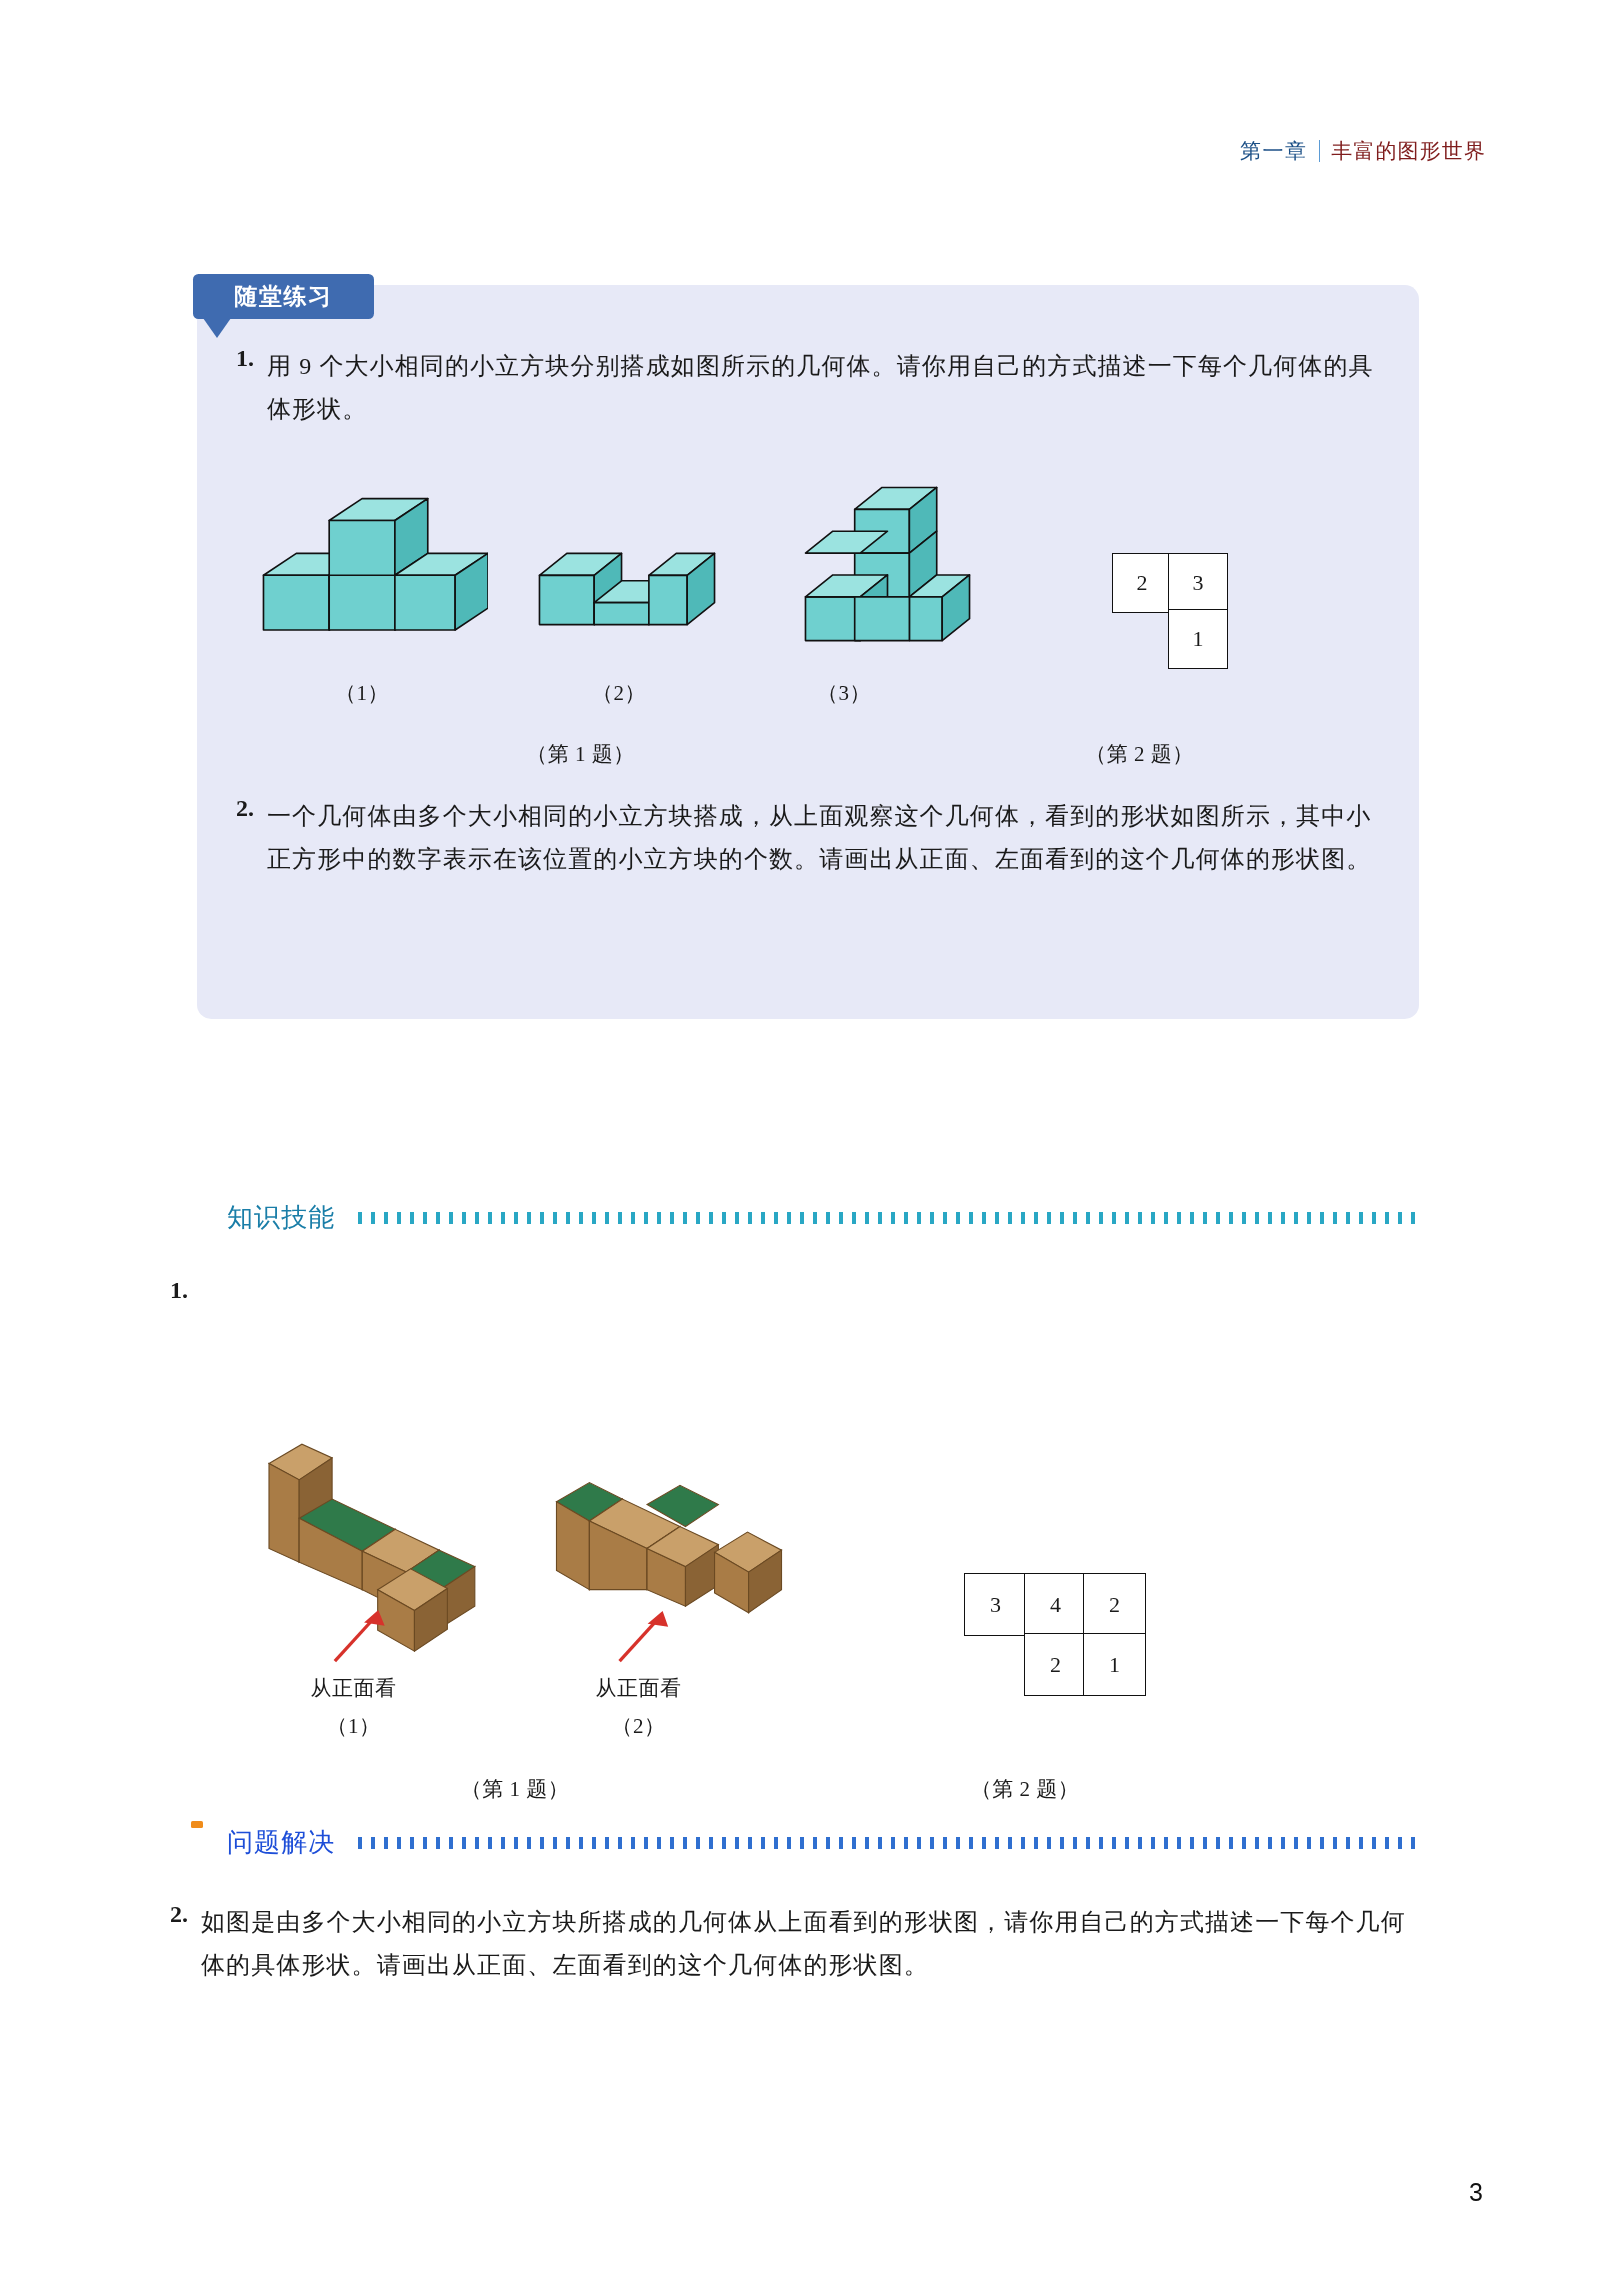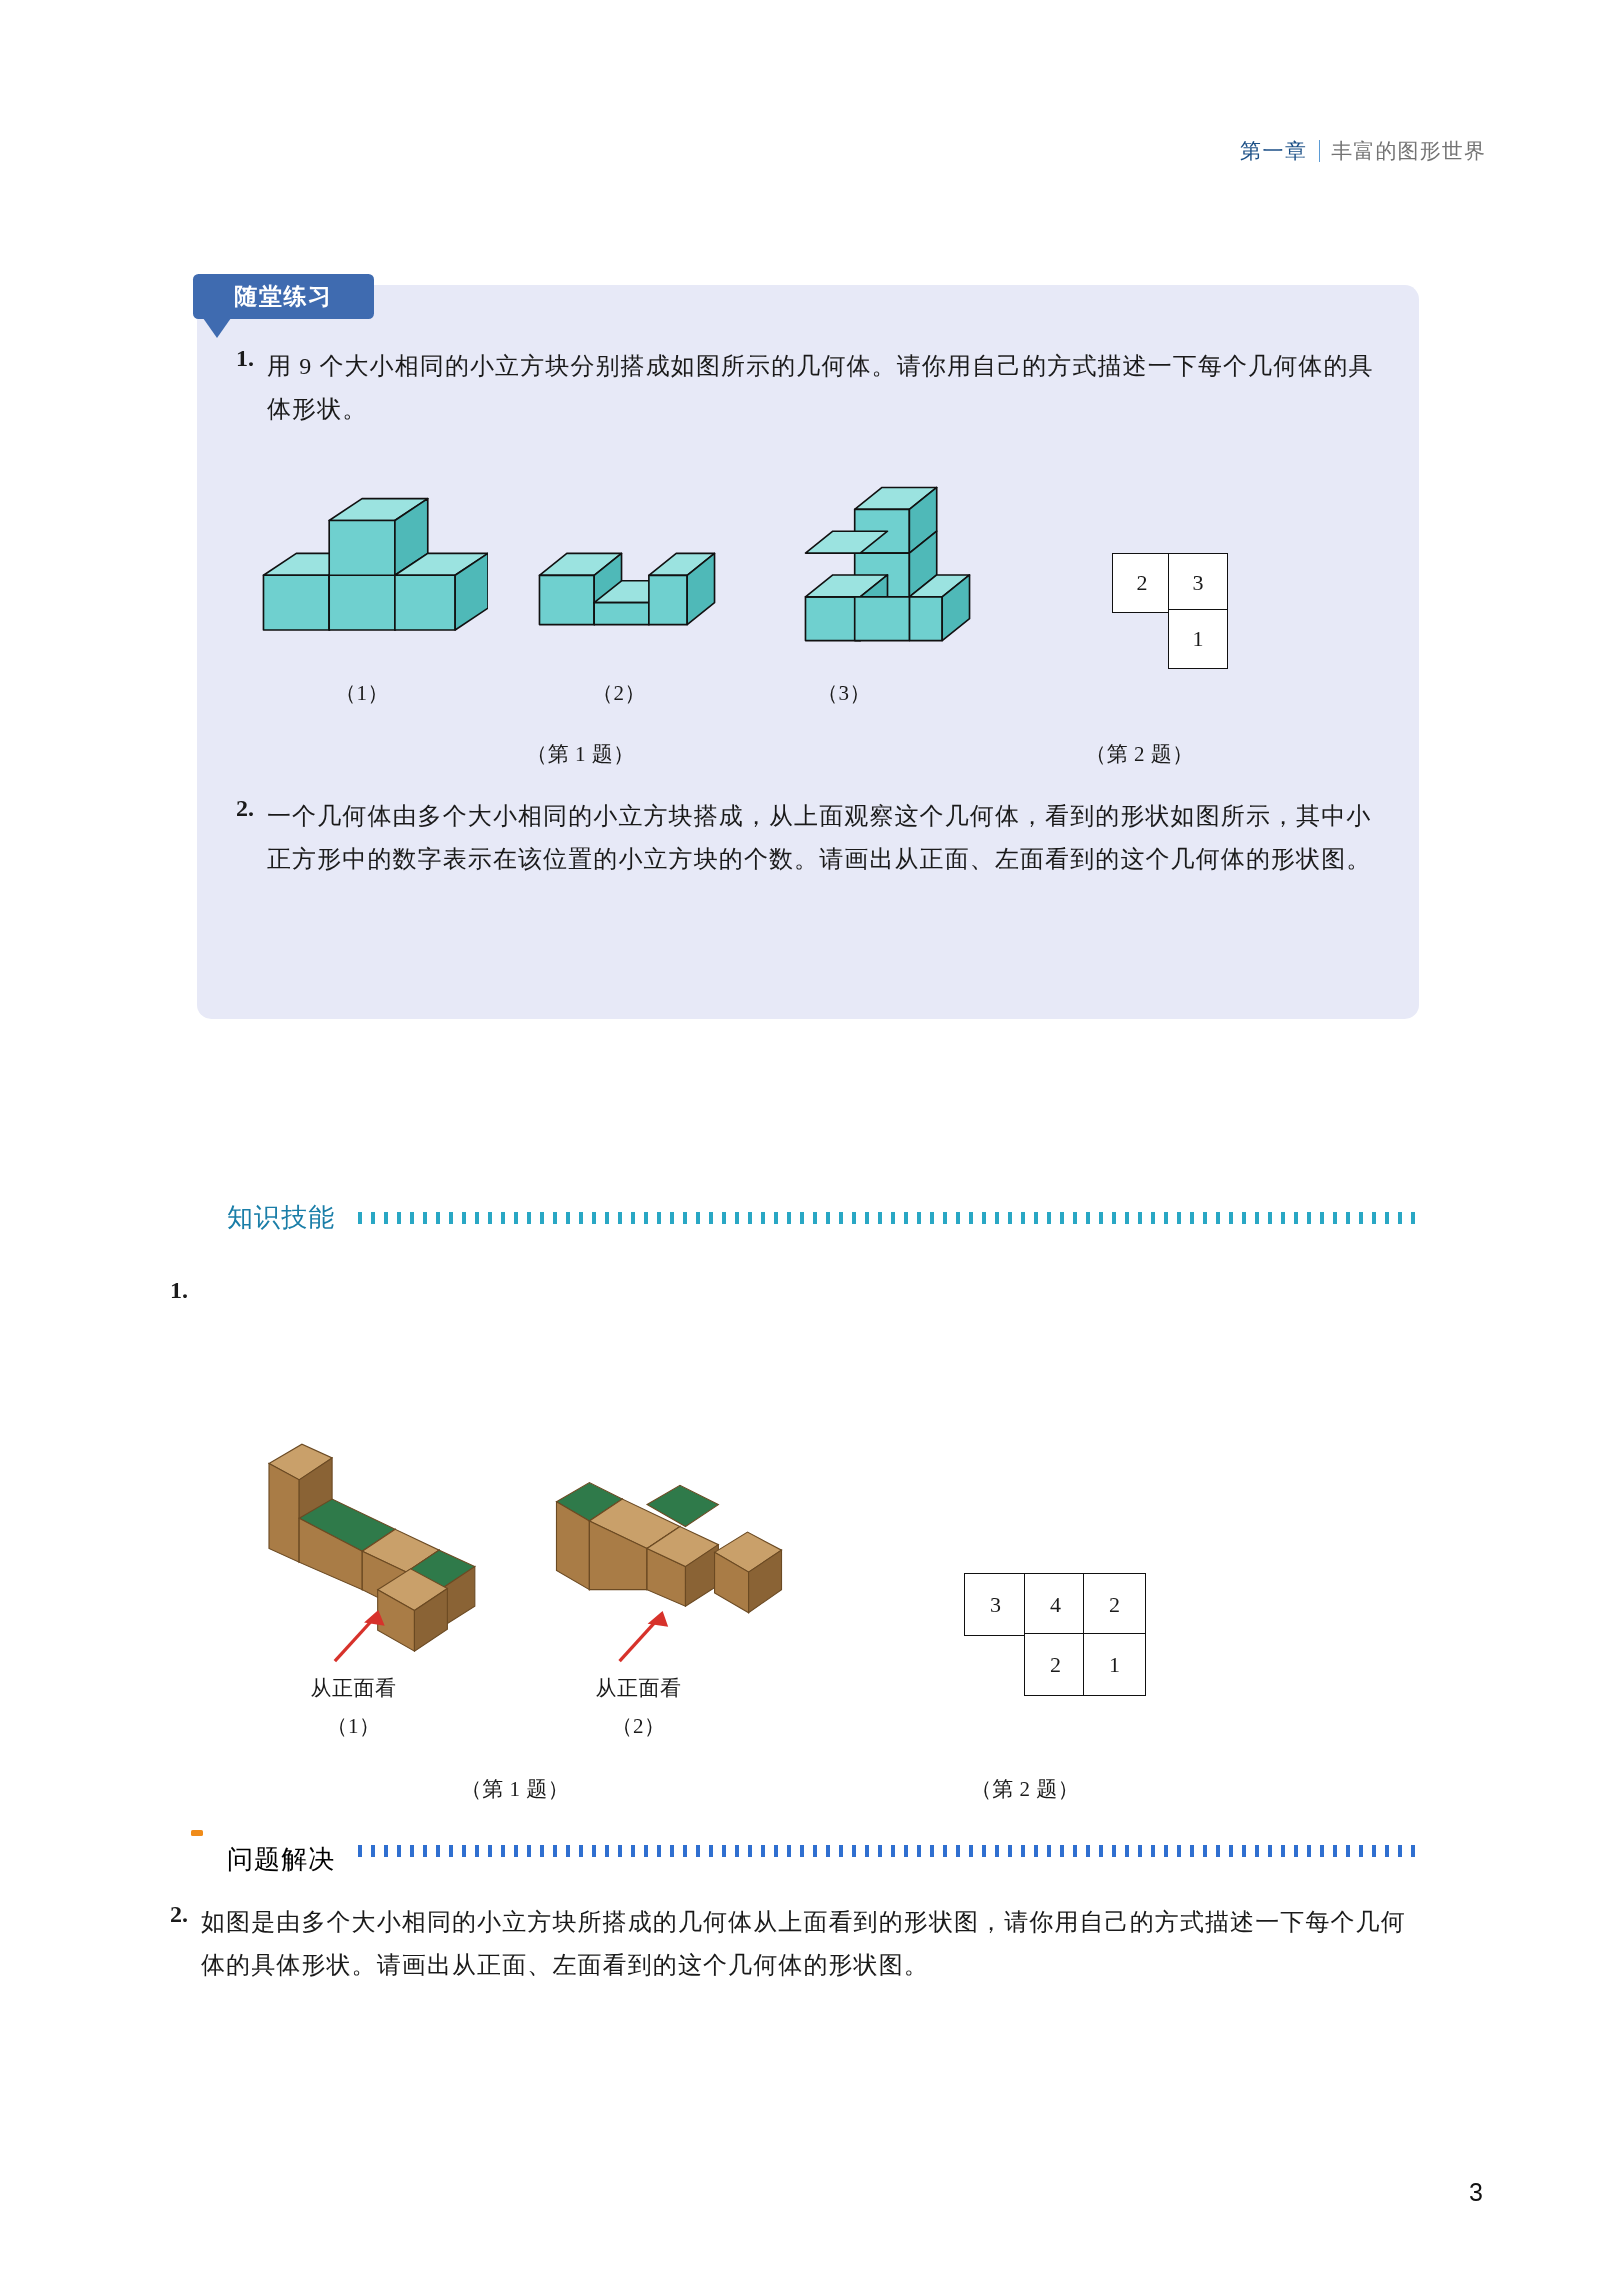--- a/index.html
+++ b/index.html
@@ -35,21 +35,21 @@
   .header .chap {
     color: #1b4f86;
     letter-spacing: 1.6px;
   }
   .header .divider {
     width: 1.6px;
     height: 22px;
     background: #5b9bd5;
   }
   .header .chap-title {
-    color: #737373;
+    color: #7f1d1d;
     letter-spacing: 1.1px;
   }
 
   
   .practice-box {
     position: absolute;
     left: 197px;
     top: 285px;
     width: 1222px;
     height: 734px;
@@ -167,21 +167,21 @@
   }
   .sec-head .dots {
     height: 12px;
     background: repeating-linear-gradient(90deg, #29a7c4 0 4.4px, transparent 4.4px 13px);
     flex: 1;
     margin-left: 11px;
   }
   #sec-skills { left: 181px; top: 1200px; width: 1238px; }
   #sec-skills .sec-title { color: #1a7ea8; }
   #sec-solve { left: 181px; top: 1825px; width: 1238px; }
-  #sec-solve .sec-title { color: #000000; margin-top: 17px; }
+  #sec-solve .sec-title { color: #1d4ed8; }
   #sec-solve .dots { background: repeating-linear-gradient(90deg, #2f6fd0 0 4.4px, transparent 4.4px 13px); }
 
   .book-icon {
     width: 34px; height: 31px;
     background: #2f6fd0;
     border-radius: 2.2px;
     position: relative;
   }
   .book-icon::after {
     content: "";

